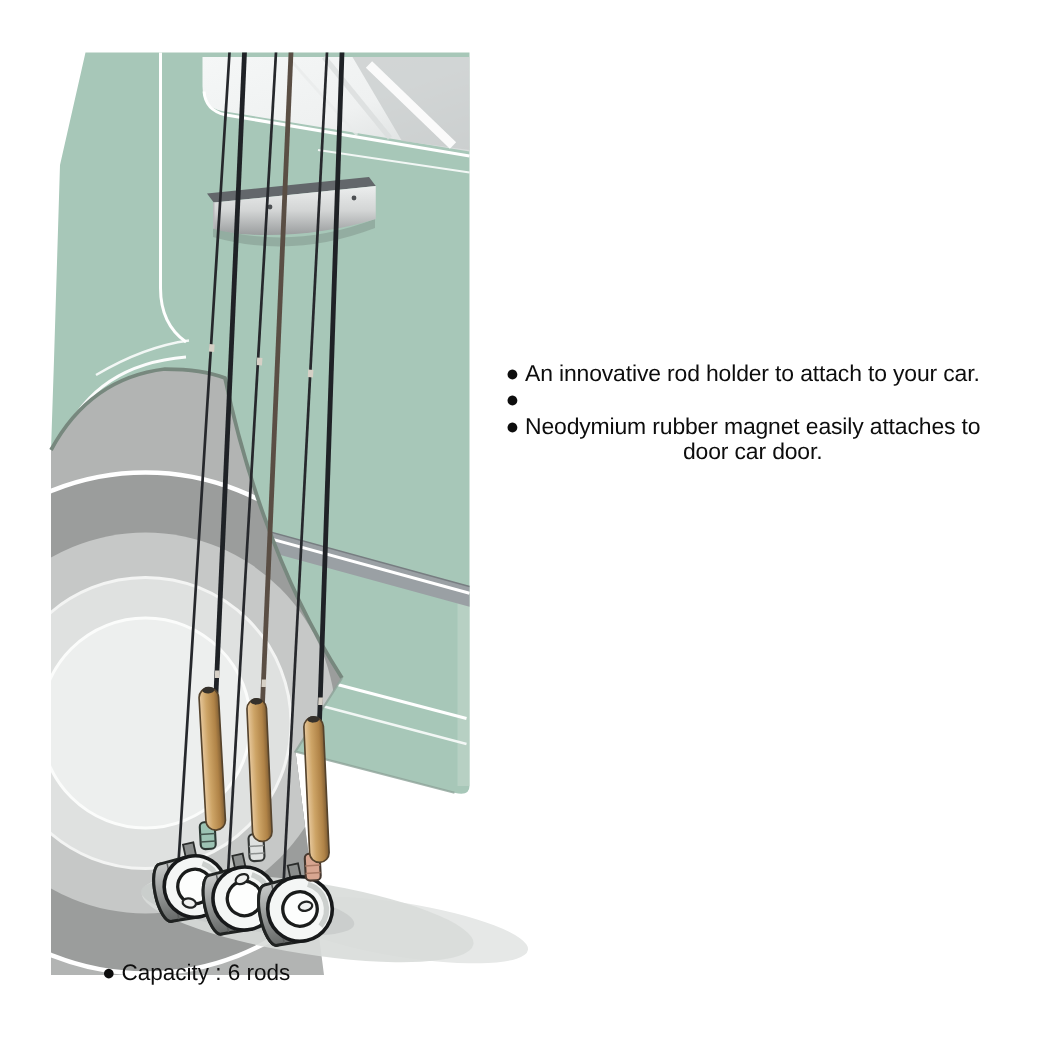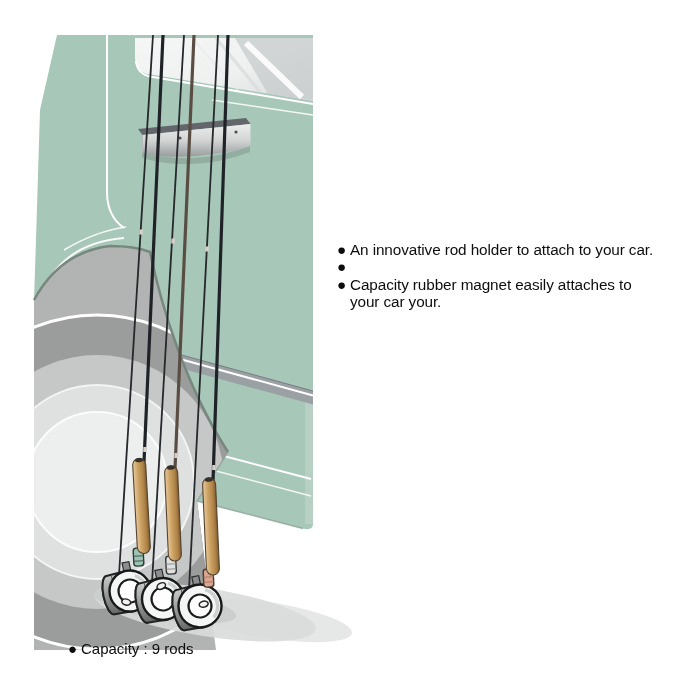--- a/index.html
+++ b/index.html
@@ -12,21 +12,21 @@
   }
   .canvas svg{position:absolute;left:0;top:0;}
   .features{
     position:absolute;
     left:337px;top:241px;width:360px;
     font-size:15.3px;line-height:17.4px;
     color:#0d0d0d;letter-spacing:-0.1px;
   }
   .feature-item{display:flex;}
   .feature-item .bullet{flex:0 0 13px;}
-  .feature-item .lines span{display:block;}
+  .feature-item .lines span{display:block;text-align:center;}
   .capacity{
     position:absolute;
     left:68px;top:640px;
     font-size:15px;line-height:17px;
     color:#0d0d0d;display:flex;
   }
   .capacity .bullet{flex:0 0 13px;}
 </style>
 </head>
 <body>
@@ -210,24 +210,24 @@
       <div class="lines">
         <span>An innovative rod holder to attach to your car.</span>
       </div>
     </div>
     <div class="feature-item">
       <span class="bullet">●</span>
     </div>
     <div class="feature-item">
       <span class="bullet">●</span>
       <div class="lines">
-        <span>Capacity rubber magnet easily attaches to</span>
-        <span>your car your.</span>
+        <span>Neodymium rubber magnet easily attaches to</span>
+        <span>door car door.</span>
       </div>
     </div>
   </div>
 
   <div class="capacity">
     <span class="bullet">●</span>
-    <span>Capacity : 9 rods</span>
+    <span>Capacity : 6 rods</span>
   </div>
 
 </div>
 
 </body></html>

